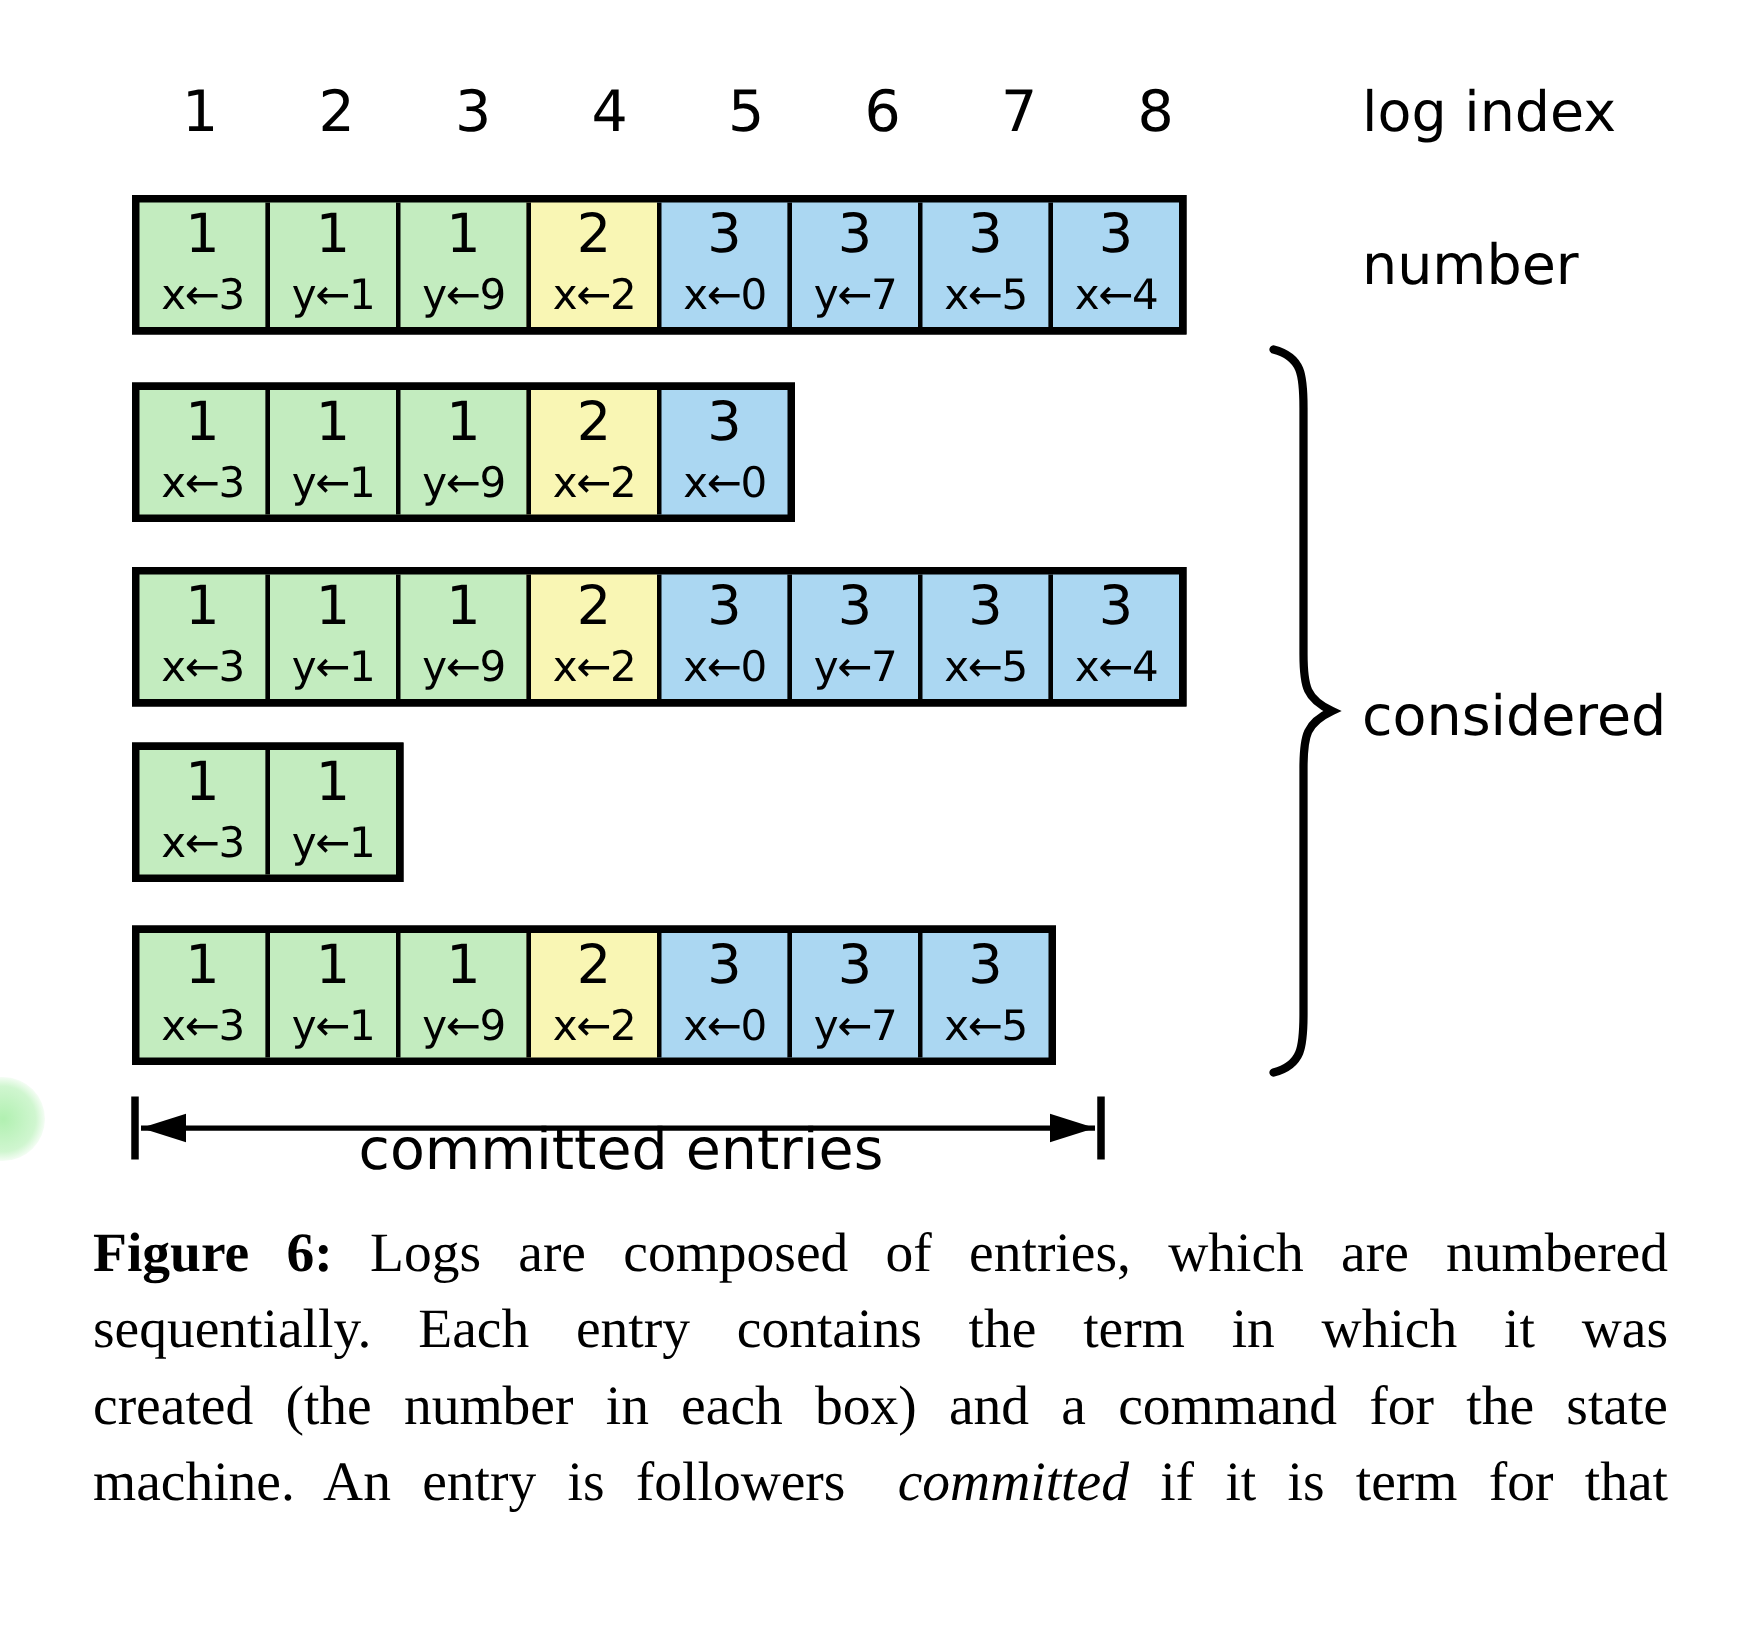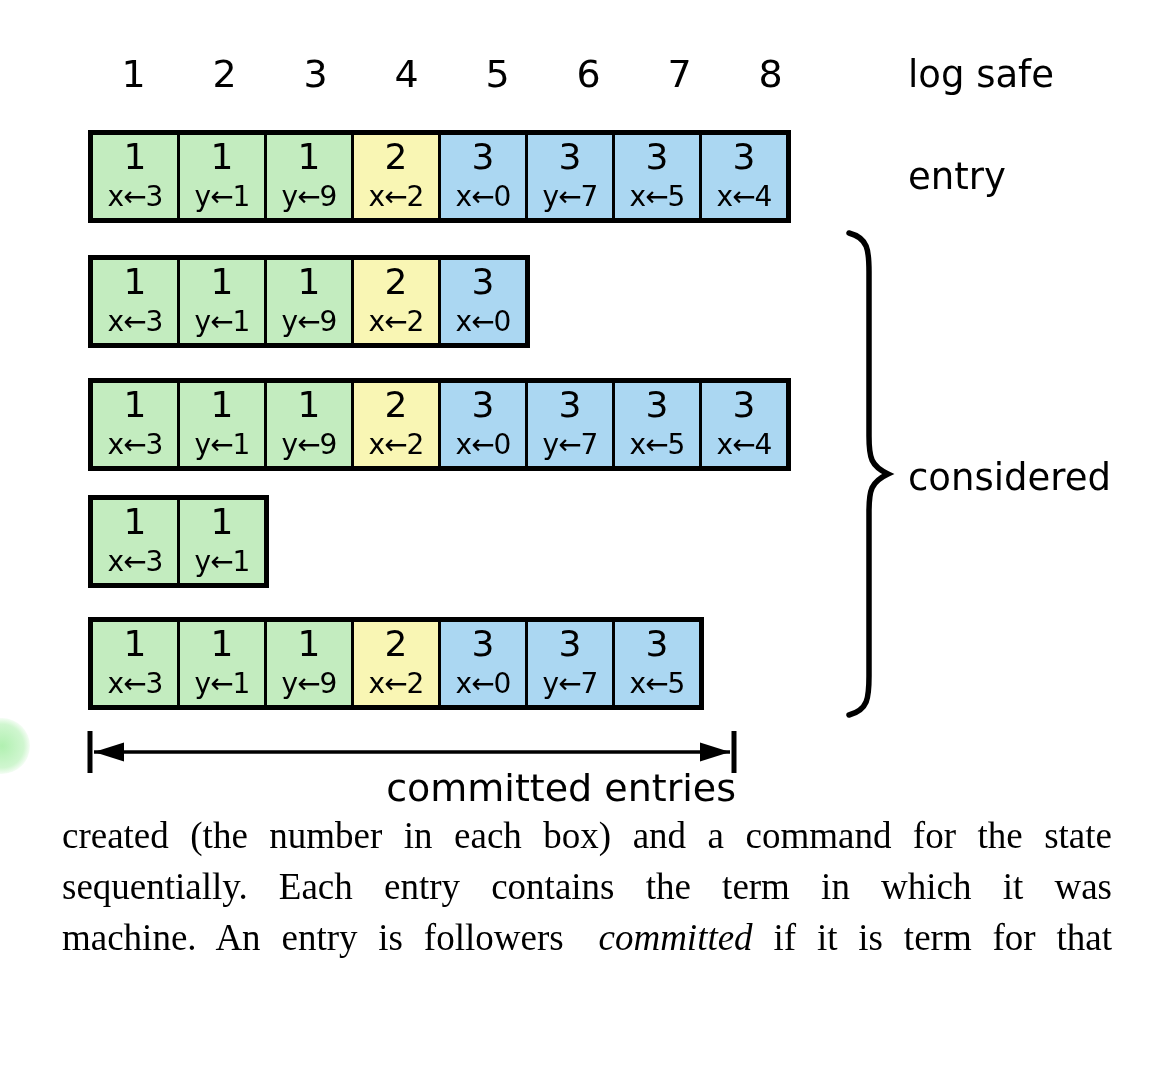--- a/index.html
+++ b/index.html
@@ -40,22 +40,22 @@
     display:flex;flex-direction:column;justify-content:center;align-items:center;
     text-align:center;
   }
   .cell:first-child{border-left:none;width:84px;}
   .term{font-size:36px;line-height:40px;}
   .cmd{font-size:28px;line-height:40px;letter-spacing:-1px;}
   
   .overlay{position:absolute;left:0;top:0;pointer-events:none;}
   
   .committed-label{
-    position:absolute;left:92px;top:766px;width:644px;
-    text-align:right;font-size:38px;
+    position:absolute;left:92px;top:744px;width:644px;
+    text-align:center;font-size:38px;
   }
   
   .caption{
     position:absolute;left:62px;top:810px;width:1050px;
     font-family:"Liberation Serif", serif;
     font-size:37px;color:#000;
   }
   .cap-line{line-height:51px;text-align:justify;text-align-last:justify;}
   .cap-line.last{text-align-last:left;}
   .cap-b{font-weight:bold;}
@@ -77,21 +77,21 @@
   <div class="index-row">
       <div class="idx">1</div>
       <div class="idx">2</div>
       <div class="idx">3</div>
       <div class="idx">4</div>
       <div class="idx">5</div>
       <div class="idx">6</div>
       <div class="idx">7</div>
       <div class="idx">8</div>
     </div>
-  <div class="side-label" id="log-index-label">log safe</div>
+  <div class="side-label" id="log-index-label">log index</div>
 
   <div id="rows-container">
       <div class="log-row" style="top: 130px;">
         <div class="cell" style="background: rgb(195, 236, 191);">
           <div class="term">1</div>
           <div class="cmd">x←3</div>
         </div>
         <div class="cell" style="background: rgb(195, 236, 191);">
           <div class="term">1</div>
           <div class="cmd">y←1</div>
@@ -212,21 +212,21 @@
           <div class="term">3</div>
           <div class="cmd">y←7</div>
         </div>
         <div class="cell" style="background: rgb(171, 215, 242);">
           <div class="term">3</div>
           <div class="cmd">x←5</div>
         </div>
       </div>
     </div>
 
-  <div class="side-label" id="leader-label">entry</div>
+  <div class="side-label" id="leader-label">number</div>
   <div class="side-label" id="followers-label">considered</div>
 
   <svg class="overlay" width="1162" height="1088" viewBox="0 0 1162 1088">
 
     <path d="M 849 233
              C 868 238, 869 250, 869 272
              L 869 436
              C 869 458, 871 466, 888 474
              C 871 482, 869 490, 869 512
              L 869 676
@@ -237,18 +237,19 @@
       <line x1="734" y1="731" x2="734" y2="773" stroke="#000" stroke-width="5"></line>
       <line x1="94" y1="752" x2="730" y2="752" stroke="#000" stroke-width="3.5"></line>
       <polygon points="94,752 124,742.5 124,761.5" fill="#000"></polygon>
       <polygon points="730,752 700,742.5 700,761.5" fill="#000"></polygon>
     </g>
   </svg>
 
   <div class="committed-label">committed entries</div>
 
   <div class="caption">
+      <div class="cap-line"><span class="cap-b">Figure 6:</span><span> Logs are composed of entries, which are numbered</span></div>
+      <div class="cap-line"><span>sequentially. Each entry contains the term in which it was</span></div>
       <div class="cap-line"><span>created (the number in each box) and a command for the state</span></div>
-      <div class="cap-line"><span>sequentially. Each entry contains the term in which it was</span></div>
       <div class="cap-line"><span>machine. An entry is followers </span><span class="cap-i">committed</span><span> if it is term for that</span></div>
     </div>
 
 </div>
 
 </body></html>

